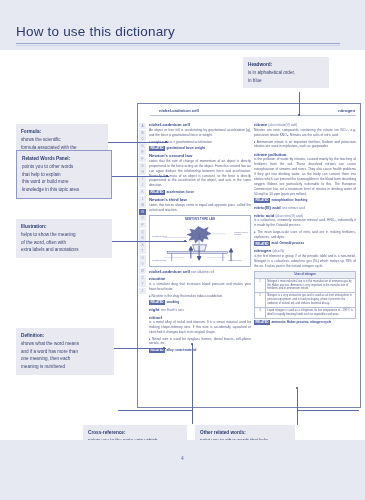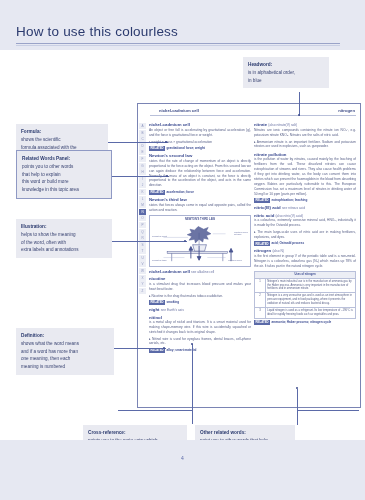--- a/index.html
+++ b/index.html
@@ -110,21 +110,21 @@
 
   .folio{
     position:absolute;left:0;right:0;top:455px;text-align:center;
     font-size:5px;color:#5b6aa8;
   }
   .footband{position:absolute;left:0;top:440px;width:365px;height:60px;background:#e6e8f2;}
 </style>
 </head>
 <body>
 
-<div class="page-title">How to use this colourless</div>
+<div class="page-title">How to use this dictionary</div>
 <div class="title-rule"></div>
 <div class="title-rule2"></div>
 
 <div class="paper"></div>
 
 <div class="dict">
   <div class="runhead rh-l">nickel-cadmium cell</div>
   <div class="runhead rh-r">nitrogen</div>
   <div class="rh-rule"></div>
 

